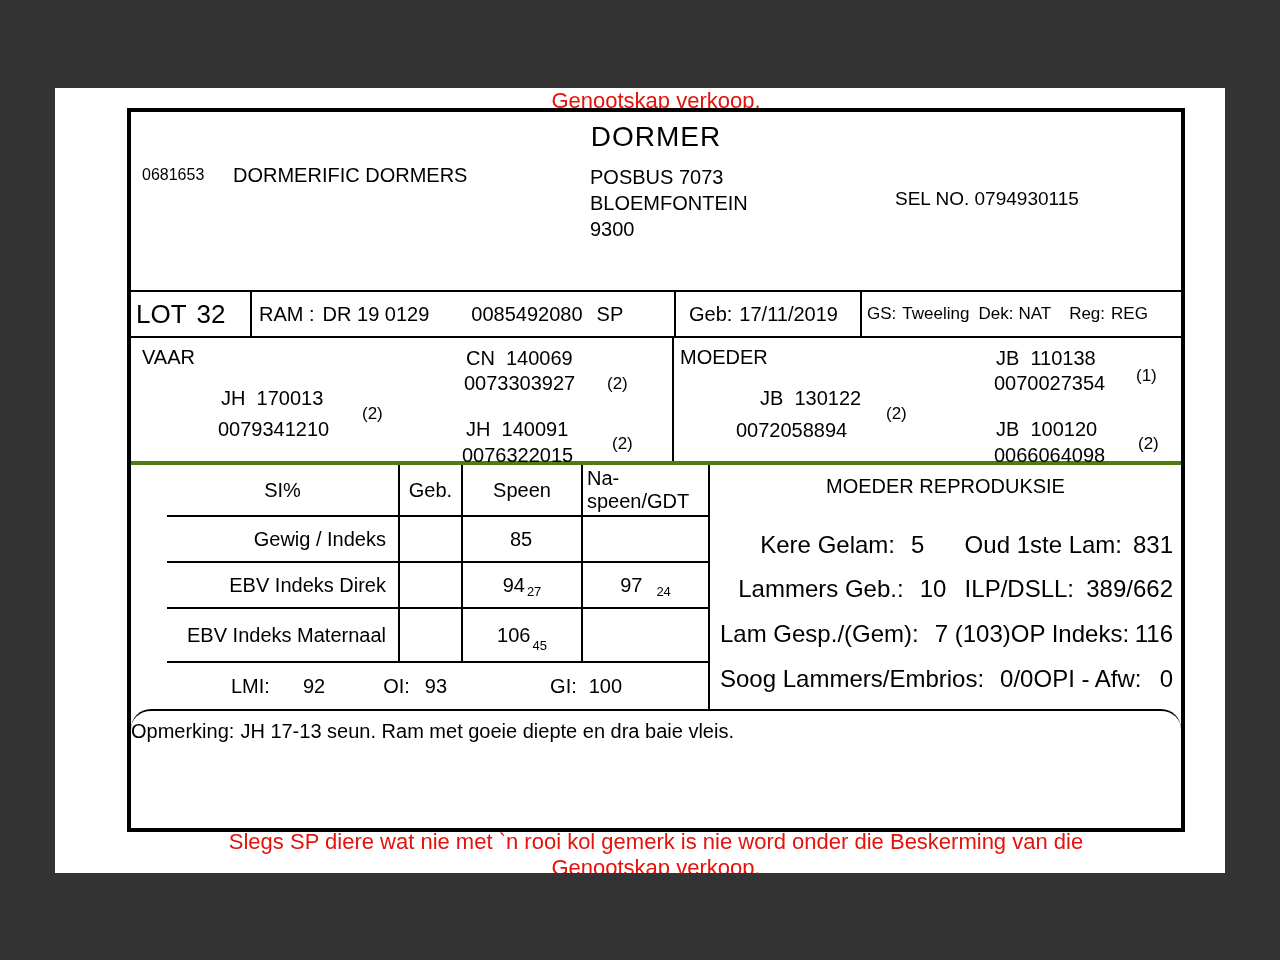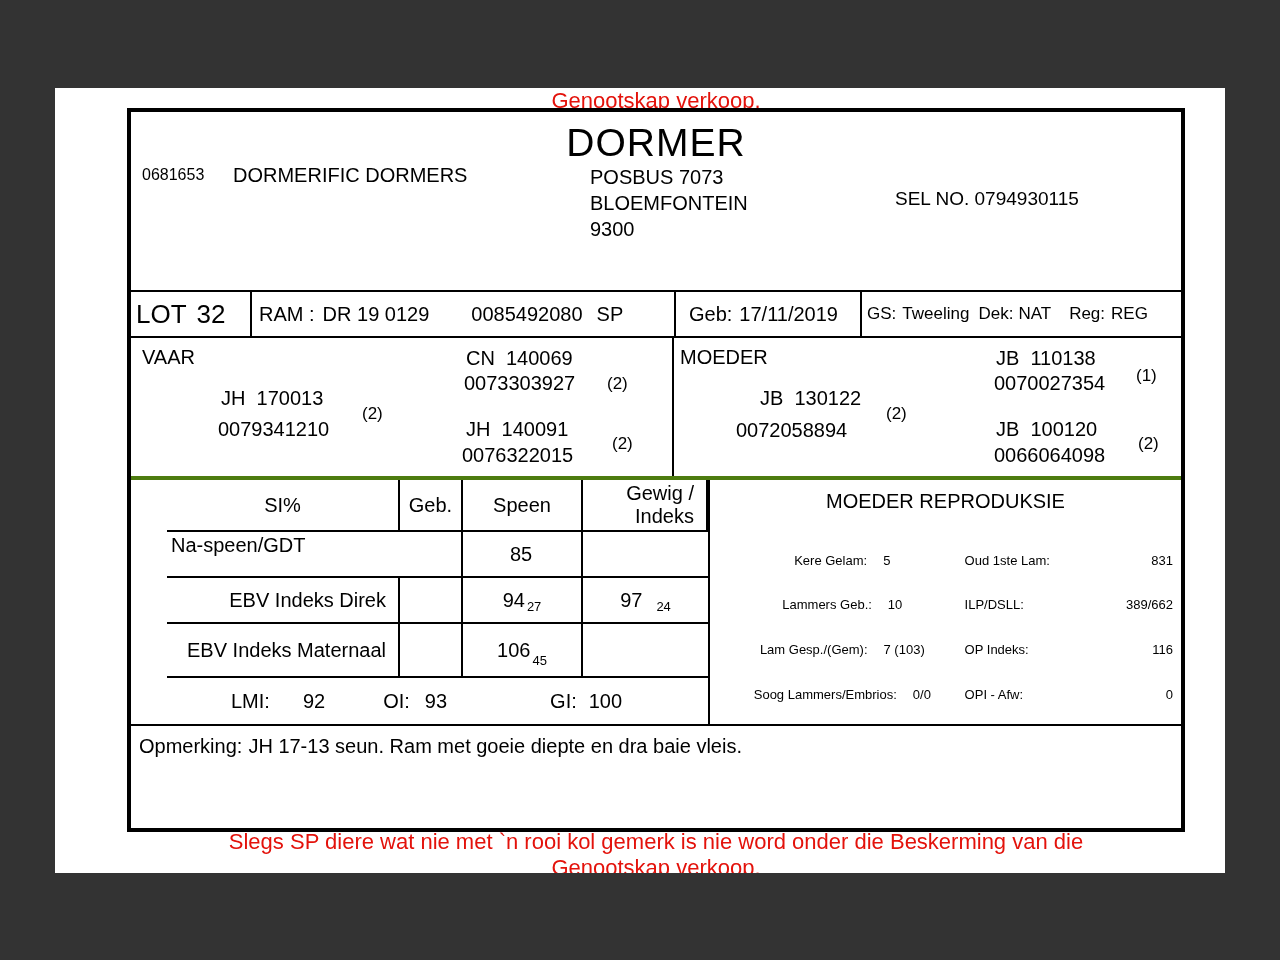--- a/index.html
+++ b/index.html
@@ -22,21 +22,21 @@
   .note-bottom { top:741px; line-height:26px; }
 
   .card {
     position:absolute; left:72px; top:20px; width:1058px; height:724px;
     border:4px solid #000; background:var(--paper,#fff);
     display:flex; flex-direction:column;
   }
 
   
   .sec-header { height:178px; position:relative; }
-  .breed-title { text-align:center; font-size:39px; padding-top:9px; letter-spacing:1px; }
+  .breed-title { text-align:center; font-size:28px; padding-top:9px; letter-spacing:1px; }
   .member-no { position:absolute; left:11px; top:54px; font-size:16px; }
   .stud-name { position:absolute; left:102px; top:52px; font-size:20px; }
   .address   { position:absolute; left:459px; top:52px; font-size:20px; line-height:26px; }
   .phone     { position:absolute; left:764px; top:76px; font-size:19px; }
 
   
   .sec-lot { height:46px; border-top:2px solid #000; display:flex; align-items:stretch; }
   .sec-lot > div { display:flex; align-items:center; }
   .lot-cell { width:121px; border-right:2px solid #000; padding-left:5px; font-size:26px; gap:10px; }
   .ram-cell { width:424px; border-right:2px solid #000; padding-left:7px; font-size:20px; }
@@ -46,21 +46,21 @@
   .geb-cell { width:186px; border-right:2px solid #000; padding-left:13px; font-size:20px; }
   .geb-cell .geb-value { margin-left:7px; }
   .gs-cell { flex:1; padding-left:5px; font-size:17px; white-space:nowrap; }
   .gs-cell .gs-value { margin-left:6px; }
   .gs-cell .dek-label { margin-left:9px; }
   .gs-cell .dek-value { margin-left:5px; }
   .gs-cell .reg-label { margin-left:18px; }
   .gs-cell .reg-value { margin-left:6px; }
 
   
-  .sec-pedigree { height:140px; border-top:2px solid #000; position:relative; font-size:20px;padding-left:36px; }
+  .sec-pedigree { height:125px; border-top:2px solid #000; position:relative; font-size:20px;padding-left:36px; }
   .sec-pedigree span { position:absolute; white-space:pre; }
   .ped-note { font-size:17px; }
   .ped-divider { position:absolute !important; left:541px; top:0; width:2px; height:100%; background:#000; }
 
   
   .sec-stats { height:248px; border-top:4px solid #4d7c0f; display:flex;padding-left:36px; }
   .stats-left { width:543px; border-right:2px solid #000; display:flex; flex-direction:column; }
   .stats-grid { display:grid; grid-template-columns:233px 63px 120px 125px; grid-template-rows:52px 46px 46px 54px; }
   .sg-cell { border-bottom:2px solid #000; font-size:20px; display:flex; align-items:center; }
   .sg-cell.br { border-right:2px solid #000; }
@@ -68,26 +68,26 @@
   .sg-cell.lbl { justify-content:flex-end; padding-right:12px; text-align:right; }
   .sg-cell.wrap { align-items:flex-start; padding:2px 2px 0 4px; line-height:23px; }
   .acc { font-size:13px; align-self:flex-end; margin-bottom:8px; margin-left:2px; }
   .acc.gap { margin-left:14px; }
   .lmi-row { height:48px; display:flex; align-items:center; font-size:20px; }
   .lmi-row .m1{margin-left:64px;} .lmi-row .m2{margin-left:33px;} .lmi-row .m3{margin-left:58px;text-align:center;}
   .lmi-row .m4{margin-left:15px;} .lmi-row .m5{margin-left:103px;} .lmi-row .m6{margin-left:12px;}
 
   .repro-panel { flex:1; position:relative; }
   .repro-title { text-align:center; font-size:20px; padding-top:10px; }
-  .repro-row { position:absolute; left:10px; right:8px; display:flex; align-items:center; font-size:13px; height:24px; }
+  .repro-row { position:absolute; left:10px; right:8px; display:flex; align-items:center; font-size:24px; height:24px; }
   .repro-left { flex:0 0 54%; display:flex; justify-content:center; gap:16px; white-space:nowrap; }
   .repro-right { flex:1; display:flex; justify-content:space-between; align-items:center; white-space:nowrap; }
 
   
-  .sec-remark { flex:1; border-top:2px solid #000; padding:9px 8px; font-size:20px; }
+  .sec-remark { flex:1; border-top:2px solid #000; padding:9px 0; font-size:20px;border-radius:20px; }
   .remark-text { margin-left:6px; }
 </style>
 </head>
 <body>
 
 <div class="page">
 
   <div class="note note-top">Genootskap verkoop.</div>
 
   <div class="card">
@@ -155,23 +155,23 @@
       <span style="left:1007px; top:96px;" class="ped-note">(2)</span>
     </div>
 
     <div class="sec-stats">
 
       <div class="stats-left">
         <div class="stats-grid">
           <div class="sg-cell br c">SI%</div>
           <div class="sg-cell br c">Geb.</div>
           <div class="sg-cell br c">Speen</div>
+          <div class="sg-cell wrap">Na-speen/GDT</div>
+
           <div class="sg-cell br lbl">Gewig / Indeks</div>
-
-          <div class="sg-cell wrap">Na-speen/GDT</div>
           <div class="sg-cell br c"></div>
           <div class="sg-cell br c">
             <span>85</span>
               <span class="acc"></span>
           </div>
           <div class="sg-cell c">
             <span></span>
               <span class="acc"></span>
           </div>
 

